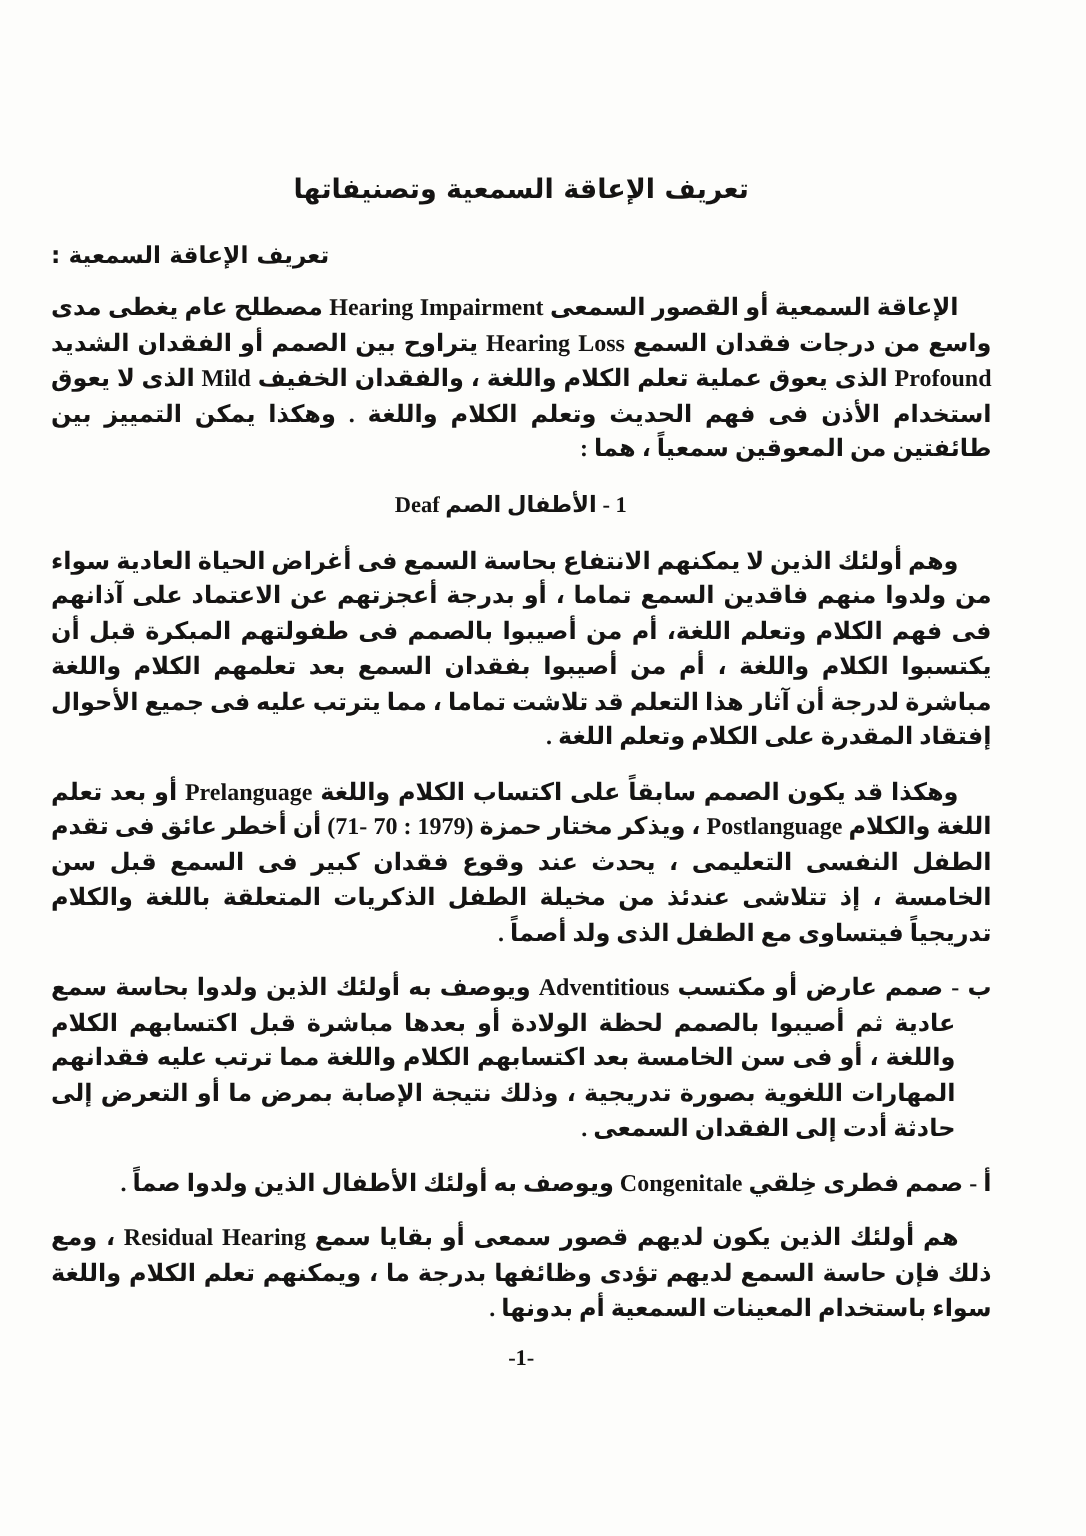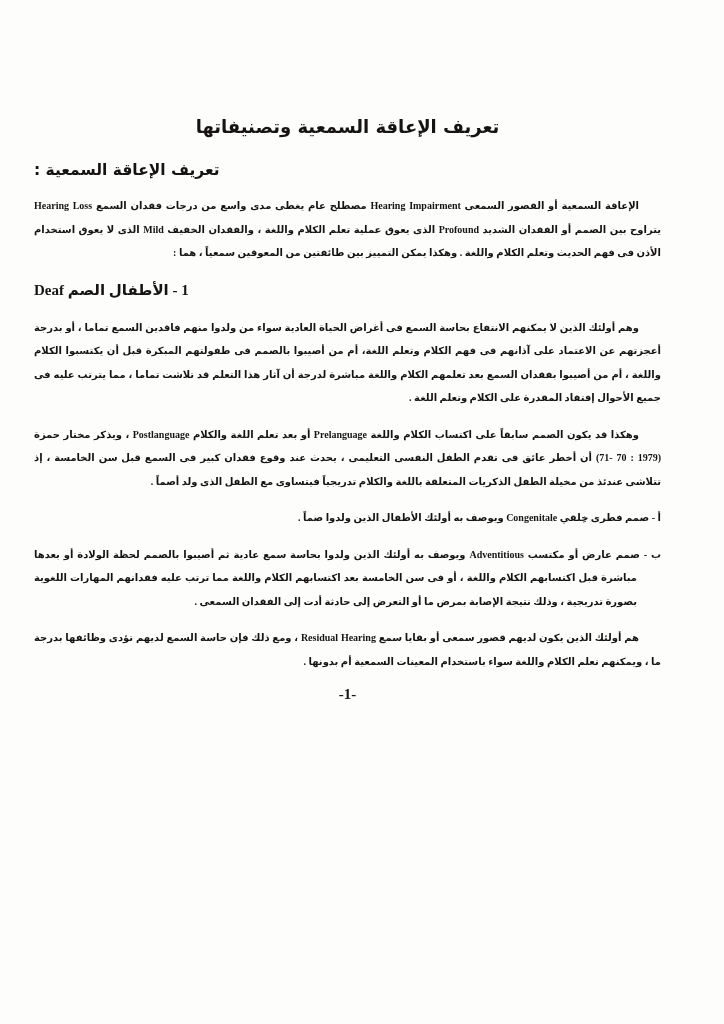--- a/index.html
+++ b/index.html
@@ -26,31 +26,31 @@
   }
   .section-heading {
     margin: 0 0 15px 0;
     text-align: left;
     font-size: 15.5px;
     font-weight: bold;
     font-family: "DejaVu Sans", sans-serif;
   }
   p.body {
     margin: 0 0 13px 0;
-    font-size: 10px;
+    font-size: 16px;
     font-weight: bold;
     line-height: 23.5px;
     text-align: justify;
   }
   p.indent { text-indent: 22px; }
   p.item { padding-right: 24px; text-indent: -24px; }
   .subheading {
     margin: 3px 0 14px 0;
     padding-right: 14px;
-    text-align: left;
+    text-align: center;
     font-size: 15px;
     font-weight: bold;
     line-height: 24px;
   }
   .page-number {
     margin-top: 9px;
     text-align: center;
     font-size: 15px;
     font-weight: bold;
     direction: ltr;
@@ -67,22 +67,22 @@
 
   <p class="body indent">الإعاقة السمعية أو القصور السمعى Hearing Impairment مصطلح عام يغطى مدى واسع من درجات فقدان السمع Hearing Loss يتراوح بين الصمم أو الفقدان الشديد Profound الذى يعوق عملية تعلم الكلام واللغة ، والفقدان الخفيف Mild الذى لا يعوق استخدام الأذن فى فهم الحديث وتعلم الكلام واللغة . وهكذا يمكن التمييز بين طائفتين من المعوقين سمعياً ، هما :</p>
 
   <h3 class="subheading">1 - الأطفال الصم Deaf</h3>
 
   <p class="body indent">وهم أولئك الذين لا يمكنهم الانتفاع بحاسة السمع فى أغراض الحياة العادية سواء من ولدوا منهم فاقدين السمع تماما ، أو بدرجة أعجزتهم عن الاعتماد على آذانهم فى فهم الكلام وتعلم اللغة، أم من أصيبوا بالصمم فى طفولتهم المبكرة قبل أن يكتسبوا الكلام واللغة ، أم من أصيبوا بفقدان السمع بعد تعلمهم الكلام واللغة مباشرة لدرجة أن آثار هذا التعلم قد تلاشت تماما ، مما يترتب عليه فى جميع الأحوال إفتقاد المقدرة على الكلام وتعلم اللغة .</p>
 
   <p class="body indent">وهكذا قد يكون الصمم سابقاً على اكتساب الكلام واللغة Prelanguage أو بعد تعلم اللغة والكلام Postlanguage ، ويذكر مختار حمزة (1979 : 70 -71) أن أخطر عائق فى تقدم الطفل النفسى التعليمى ، يحدث عند وقوع فقدان كبير فى السمع قبل سن الخامسة ، إذ تتلاشى عندئذ من مخيلة الطفل الذكريات المتعلقة باللغة والكلام تدريجياً فيتساوى مع الطفل الذى ولد أصماً .</p>
 
 
+  <p class="body item">ب - صمم عارض أو مكتسب Adventitious ويوصف به أولئك الذين ولدوا بحاسة سمع عادية ثم أصيبوا بالصمم لحظة الولادة أو بعدها مباشرة قبل اكتسابهم الكلام واللغة ، أو فى سن الخامسة بعد اكتسابهم الكلام واللغة مما ترتب عليه فقدانهم المهارات اللغوية بصورة تدريجية ، وذلك نتيجة الإصابة بمرض ما أو التعرض إلى حادثة أدت إلى الفقدان السمعى .</p>
+
   <p class="body item">أ - صمم فطرى خِلقي Congenitale ويوصف به أولئك الأطفال الذين ولدوا صماً .</p>
-
-  <p class="body item">ب - صمم عارض أو مكتسب Adventitious ويوصف به أولئك الذين ولدوا بحاسة سمع عادية ثم أصيبوا بالصمم لحظة الولادة أو بعدها مباشرة قبل اكتسابهم الكلام واللغة ، أو فى سن الخامسة بعد اكتسابهم الكلام واللغة مما ترتب عليه فقدانهم المهارات اللغوية بصورة تدريجية ، وذلك نتيجة الإصابة بمرض ما أو التعرض إلى حادثة أدت إلى الفقدان السمعى .</p>
 
 
   <p class="body indent">هم أولئك الذين يكون لديهم قصور سمعى أو بقايا سمع Residual Hearing ، ومع ذلك فإن حاسة السمع لديهم تؤدى وظائفها بدرجة ما ، ويمكنهم تعلم الكلام واللغة سواء باستخدام المعينات السمعية أم بدونها .</p>
 
   <div class="page-number">-1-</div>
 
 </div>
 
 </body></html>

